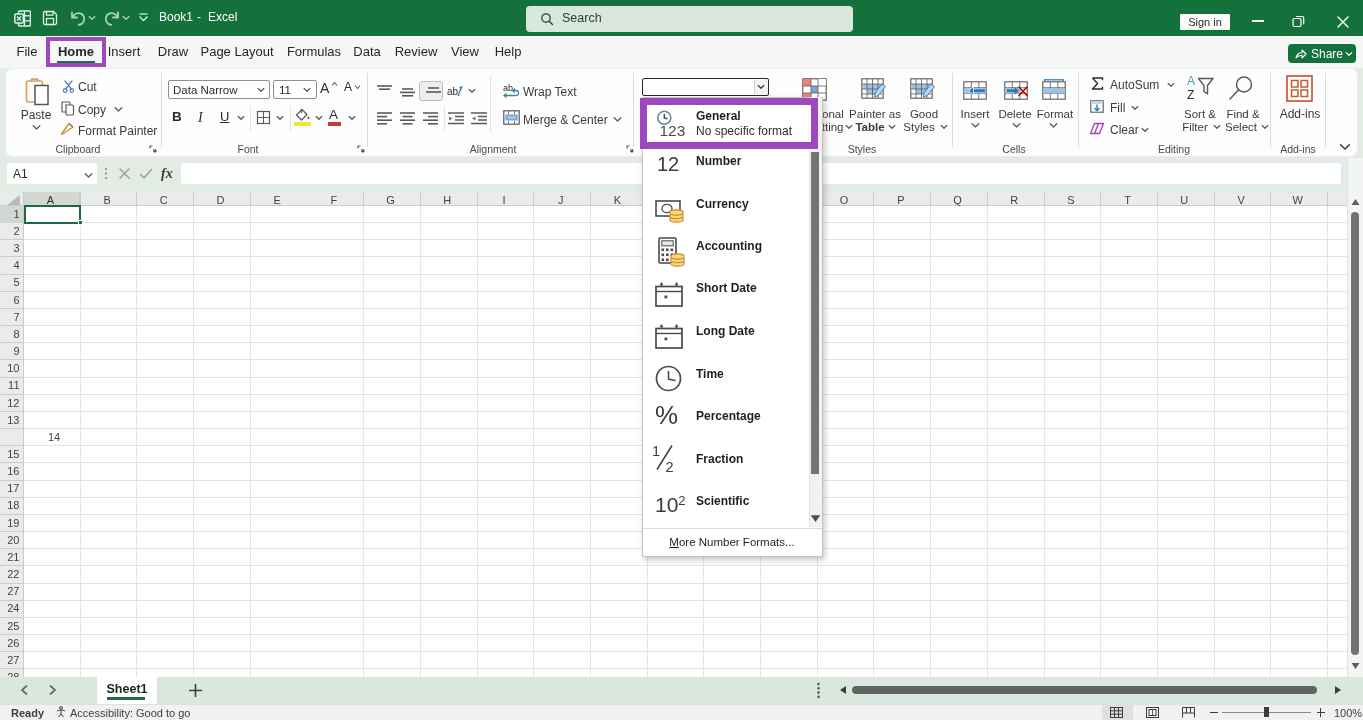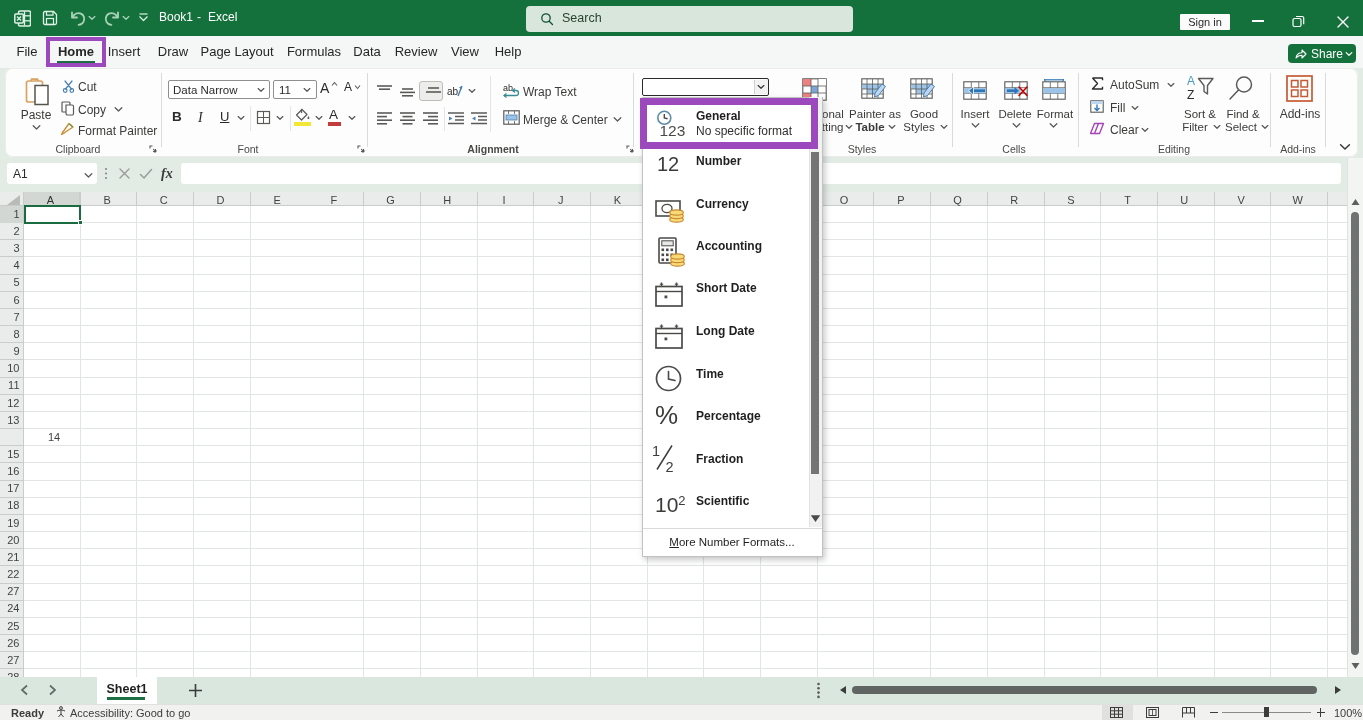--- a/index.html
+++ b/index.html
@@ -246,21 +246,21 @@
     <rect x="3" y="5" width="11" height="5" fill="#9DC3E6" stroke="#4A7FB5" stroke-width="0.8"></rect>
     <line x1="5.5" y1="1" x2="5.5" y2="4" stroke="#5a5a58" stroke-width="0.8"></line>
     <line x1="11.5" y1="1" x2="11.5" y2="4" stroke="#5a5a58" stroke-width="0.8"></line>
     <line x1="5.5" y1="11" x2="5.5" y2="14" stroke="#5a5a58" stroke-width="0.8"></line>
     <line x1="11.5" y1="11" x2="11.5" y2="14" stroke="#5a5a58" stroke-width="0.8"></line>
   </svg>
 <div class="ab" style="left:523px;top:114px;font-size:12px;color:#3B3B39;font-weight:400;white-space:nowrap;line-height:1.1;">Merge &amp; Center</div>
 <svg class="ab" style="left:613px;top:116px" width="9" height="7" viewBox="0 0 9 7">
     <path d="M1.2 1.8 L4.5 5 L7.8 1.8" fill="none" stroke="#5a5a58" stroke-width="1.30" stroke-linecap="round" stroke-linejoin="round"></path>
   </svg>
-<div class="ab" style="left:393px;top:144px;width:200px;text-align:center;font-size:10.5px;color:#494947;font-weight:700;white-space:nowrap;line-height:1.1;">Alignment</div>
+<div class="ab" style="left:393px;top:144px;width:200px;text-align:center;font-size:10.5px;color:#494947;font-weight:400;white-space:nowrap;line-height:1.1;">Alignment</div>
 <svg class="ab" style="left:626px;top:145px" width="10" height="10" viewBox="0 0 10 10">
     <path d="M1 3.5 L1 1 L3.5 1 M6.5 4 L6.5 6.5 L4 6.5" fill="none" stroke="#5a5a58" stroke-width="1.1"></path>
     <path d="M4.2 4.2 L6.7 6.7" stroke="#5a5a58" stroke-width="1.1"></path>
     <path d="M6.9 6.9 L6.9 4.9 M6.9 6.9 L4.9 6.9" stroke="#5a5a58" stroke-width="1.1"></path>
   </svg>
 <div class="ab" style="left:642px;top:78px;width:127px;height:17.5px;background:#fff;border:1.5px solid #2a2a2a;border-radius:2px;"></div>
 <div class="ab" style="left:754px;top:80px;width:13.5px;height:13.5px;background:#F2F2F2;border-left:1px solid #d0d0d0;"></div>
 <svg class="ab" style="left:757px;top:84px" width="8" height="6" viewBox="0 0 9 7">
     <path d="M1.2 1.8 L4.5 5 L7.8 1.8" fill="none" stroke="#3a3a3a" stroke-width="1.46" stroke-linecap="round" stroke-linejoin="round"></path>
   </svg>

